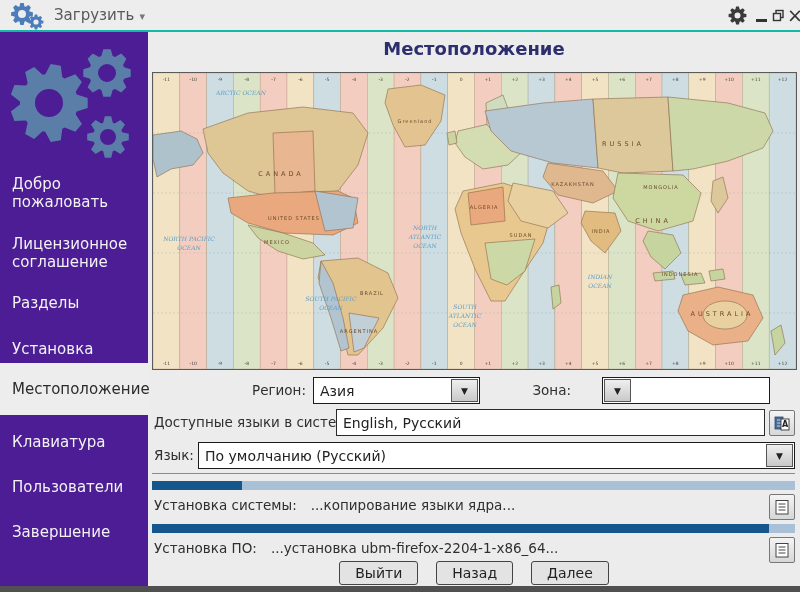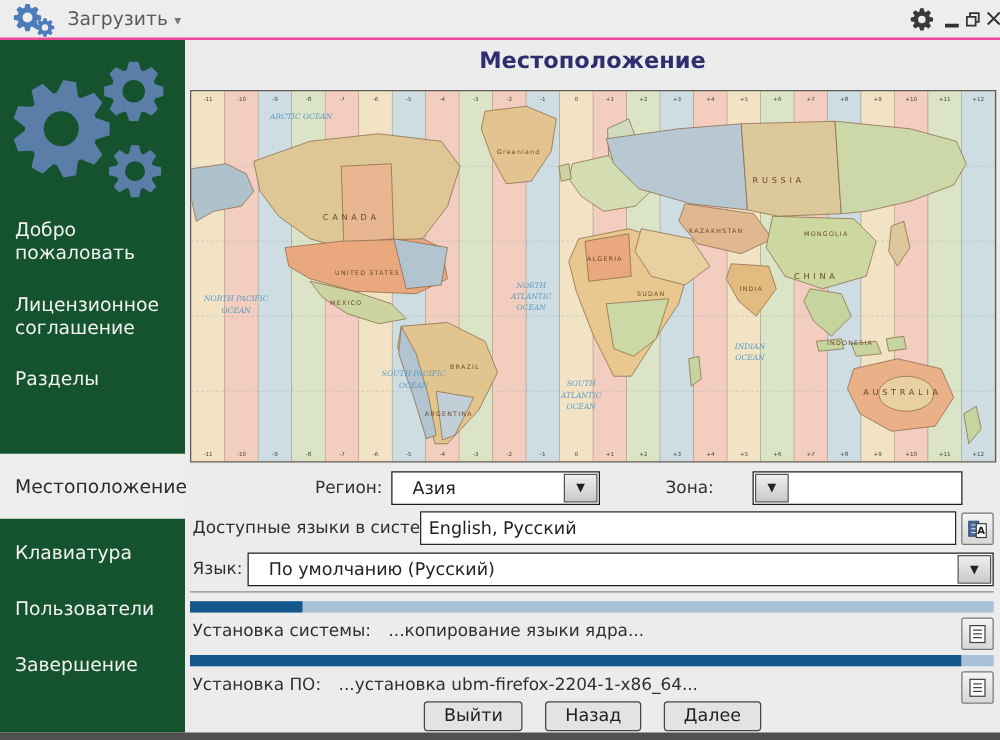--- a/index.html
+++ b/index.html
@@ -1,49 +1,49 @@
 <!DOCTYPE html>
 <html><head>
 <meta charset="utf-8">
 <style>
   html,body{margin:0;padding:0;background:#fff;}
   .window{position:relative;width:800px;height:592px;background:#ececec;overflow:hidden;
           font-family:"DejaVu Sans",sans-serif;color:#333;}
   
   .titlebar{position:absolute;left:0;top:0;width:800px;height:32px;background:#ededed;
-            border-bottom:2px solid #ec4899;box-sizing:border-box;}
+            border-bottom:2px solid #14b8a6;box-sizing:border-box;}
   .tb-logo{position:absolute;left:8px;top:1px;}
   .tb-load{position:absolute;left:54px;top:6px;font-size:15px;color:#5a5a5a;cursor:pointer;}
   .tb-load .caret{font-size:11px;color:#777;margin-left:5px;}
   .tb-title{position:absolute;left:148px;width:504px;top:7px;text-align:center;font-size:14.5px;
             font-weight:bold;color:#2f2f2f;}
   .tb-gear{position:absolute;left:728px;top:6px;cursor:pointer;}
   .tb-min{position:absolute;left:756px;top:19px;width:11px;height:3px;background:#333;cursor:pointer;}
   .tb-max{position:absolute;left:772px;top:9px;cursor:pointer;}
   .tb-close{position:absolute;left:787px;top:2px;font-size:19px;color:#333;cursor:pointer;line-height:26px;}
   
-  .sidebar{position:absolute;left:0;top:32px;width:148px;height:554px;background:#14532d;}
+  .sidebar{position:absolute;left:0;top:32px;width:148px;height:554px;background:#4c1d95;}
   .side-logo{position:absolute;left:0;top:8px;}
   .sideitem{position:absolute;left:0;width:148px;padding-left:12px;box-sizing:border-box;
             font-size:15px;color:#f2f2f2;line-height:1.22;}
   .sideitem.active{background:#ededed;color:#2b2b2b;height:52px;display:flex;align-items:center;}
   
   .page-title{position:absolute;left:148px;width:652px;top:38px;text-align:center;
               font-size:18px;font-weight:bold;color:#2e2e6e;}
   .map-wrap{position:absolute;left:152px;top:72px;width:643px;height:296px;border:1px solid #5a5a5a;
             box-sizing:content-box;background:#f2e3c4;}
   .map-wrap svg{display:block;}
   text.o{fill:#5f9ec4;font-style:italic;font-size:6px;text-anchor:middle;font-family:"DejaVu Serif",serif;}
   text.c{fill:#6b4a2a;font-size:6.5px;letter-spacing:3px;text-anchor:middle;}
   text.c2{fill:#6b4a2a;font-size:5px;letter-spacing:1px;text-anchor:middle;}
   text.z{fill:#444;font-size:4.5px;text-anchor:middle;}
   .lbl{position:absolute;font-size:13.5px;color:#2f2f2f;white-space:nowrap;}
   .combo{position:absolute;height:27px;background:#fff;border:1px solid #1c1c1c;box-sizing:border-box;
          display:flex;align-items:center;cursor:pointer;}
-  .combo-value{flex:1;padding-left:16px;font-size:14px;color:#222;white-space:nowrap;overflow:hidden;}
+  .combo-value{flex:1;padding-left:6px;font-size:14px;color:#222;white-space:nowrap;overflow:hidden;}
   .combo-btn{width:25px;align-self:stretch;margin:1px;border:1px solid #555;
              background:linear-gradient(#efefef,#c9c9c9);display:flex;align-items:center;
              justify-content:center;font-size:9px;color:#222;}
   .txt{position:absolute;height:27px;background:#fff;border:1px solid #2a2a2a;box-sizing:border-box;
        font-size:14px;color:#222;padding:0 6px;font-family:"DejaVu Sans",sans-serif;}
   .mini-btn{position:absolute;width:26px;height:26px;border:1px solid #777;border-radius:2px;
             background:linear-gradient(#f4f4f4,#d7d7d7);display:flex;align-items:center;
             justify-content:center;cursor:pointer;box-sizing:border-box;}
   .sep{position:absolute;left:152px;top:473px;width:643px;border-top:1px solid #8a8a8a;}
   .pbar{position:absolute;left:152px;width:643px;height:9px;background:#a9c1d6;}
@@ -79,20 +79,21 @@
 
   <div class="sidebar">
     <svg class="side-logo" width="148" height="135" id="sidebar-logo-svg">
         <path d="M76.7,54.4 L87.7,57.9 L87.7,68.1 L76.7,71.6 L75.7,74.2 L81.9,83.9 L75.3,91.8 L64.7,87.4 L62.3,88.8 L60.8,100.2 L50.7,102.0 L45.3,91.8 L42.6,91.3 L34.1,99.0 L25.2,93.9 L27.7,82.7 L25.9,80.6 L14.4,81.0 L10.9,71.4 L20.0,64.4 L20.0,61.6 L10.9,54.6 L14.4,45.0 L25.9,45.4 L27.7,43.3 L25.2,32.1 L34.1,27.0 L42.6,34.7 L45.3,34.2 L50.7,24.0 L60.8,25.8 L62.3,37.2 L64.7,38.6 L75.3,34.2 L81.9,42.1 L75.7,51.8 Z M63,63 A14,14 0 1 0 35,63 A14,14 0 1 0 63,63 Z" fill="#5a7ea8" fill-rule="evenodd"></path>
         <path d="M124.1,27.3 L130.7,29.3 L130.7,36.7 L124.1,38.7 L123.1,41.0 L126.4,47.2 L121.2,52.4 L115.0,49.1 L112.7,50.1 L110.7,56.7 L103.3,56.7 L101.3,50.1 L99.0,49.1 L92.8,52.4 L87.6,47.2 L90.9,41.0 L89.9,38.7 L83.3,36.7 L83.3,29.3 L89.9,27.3 L90.9,25.0 L87.6,18.8 L92.8,13.6 L99.0,16.9 L101.3,15.9 L103.3,9.3 L110.7,9.3 L112.7,15.9 L115.0,16.9 L121.2,13.6 L126.4,18.8 L123.1,25.0 Z M116,33 A9,9 0 1 0 98,33 A9,9 0 1 0 116,33 Z" fill="#5a7ea8" fill-rule="evenodd"></path>
         <path d="M122.2,92.2 L128.8,93.8 L128.8,100.2 L122.2,101.8 L121.4,103.7 L125.0,109.4 L120.4,114.0 L114.7,110.4 L112.8,111.2 L111.2,117.8 L104.8,117.8 L103.2,111.2 L101.3,110.4 L95.6,114.0 L91.0,109.4 L94.6,103.7 L93.8,101.8 L87.2,100.2 L87.2,93.8 L93.8,92.2 L94.6,90.3 L91.0,84.6 L95.6,80.0 L101.3,83.6 L103.2,82.8 L104.8,76.2 L111.2,76.2 L112.8,82.8 L114.7,83.6 L120.4,80.0 L125.0,84.6 L121.4,90.3 Z M116,97 A8,8 0 1 0 100,97 A8,8 0 1 0 116,97 Z" fill="#5a7ea8" fill-rule="evenodd"></path>
       </svg>
     <div class="sideitem" style="top:143px">Добро пожаловать</div>
     <div class="sideitem" style="top:203px">Лицензионное соглашение</div>
     <div class="sideitem" style="top:262px">Разделы</div>
+    <div class="sideitem" style="top:308px">Установка</div>
     <div class="sideitem active" style="top:331px">Местоположение</div>
     <div class="sideitem" style="top:401px">Клавиатура</div>
     <div class="sideitem" style="top:446px">Пользователи</div>
     <div class="sideitem" style="top:491px">Завершение</div>
   </div>
 
   <div class="page-title">Местоположение</div>
 
   <div class="map-wrap">
     <svg width="643" height="296" viewBox="0 0 643 296">

